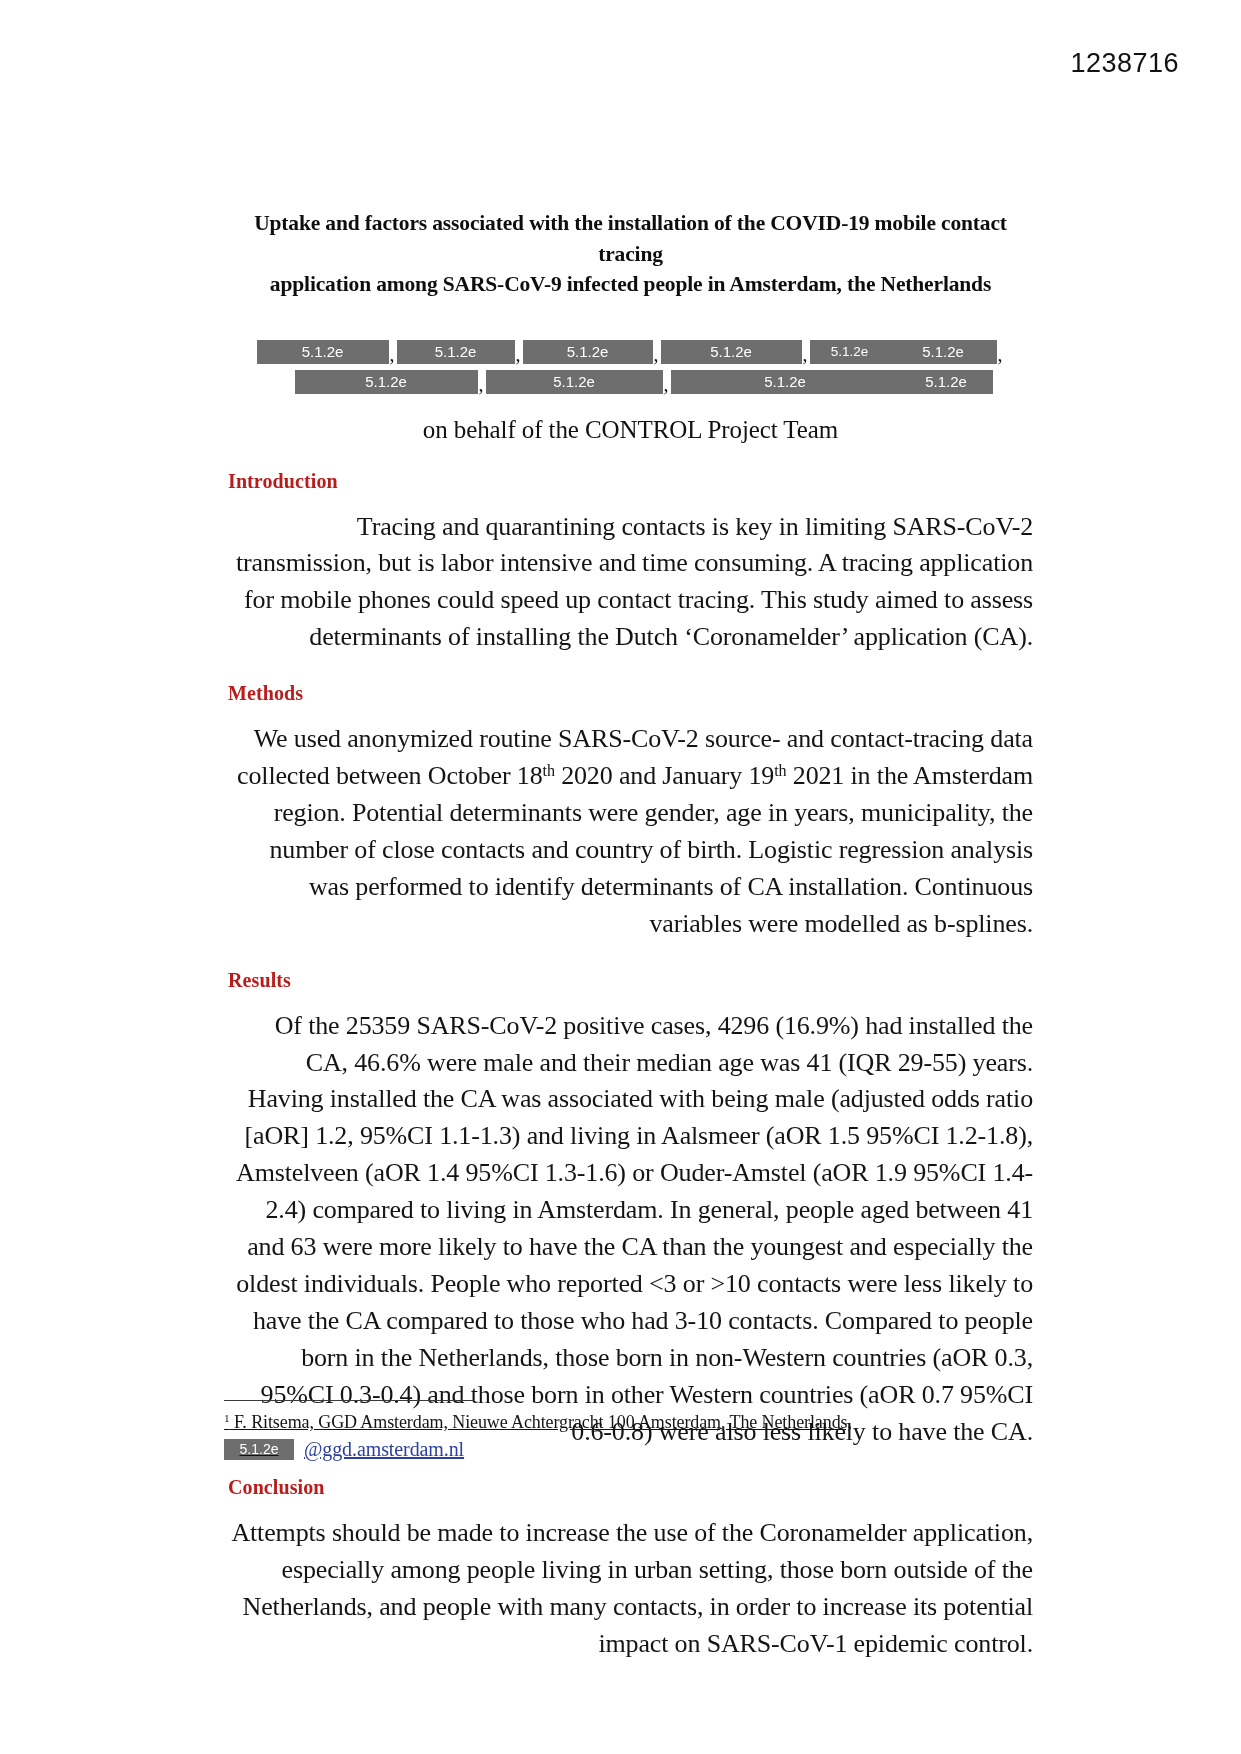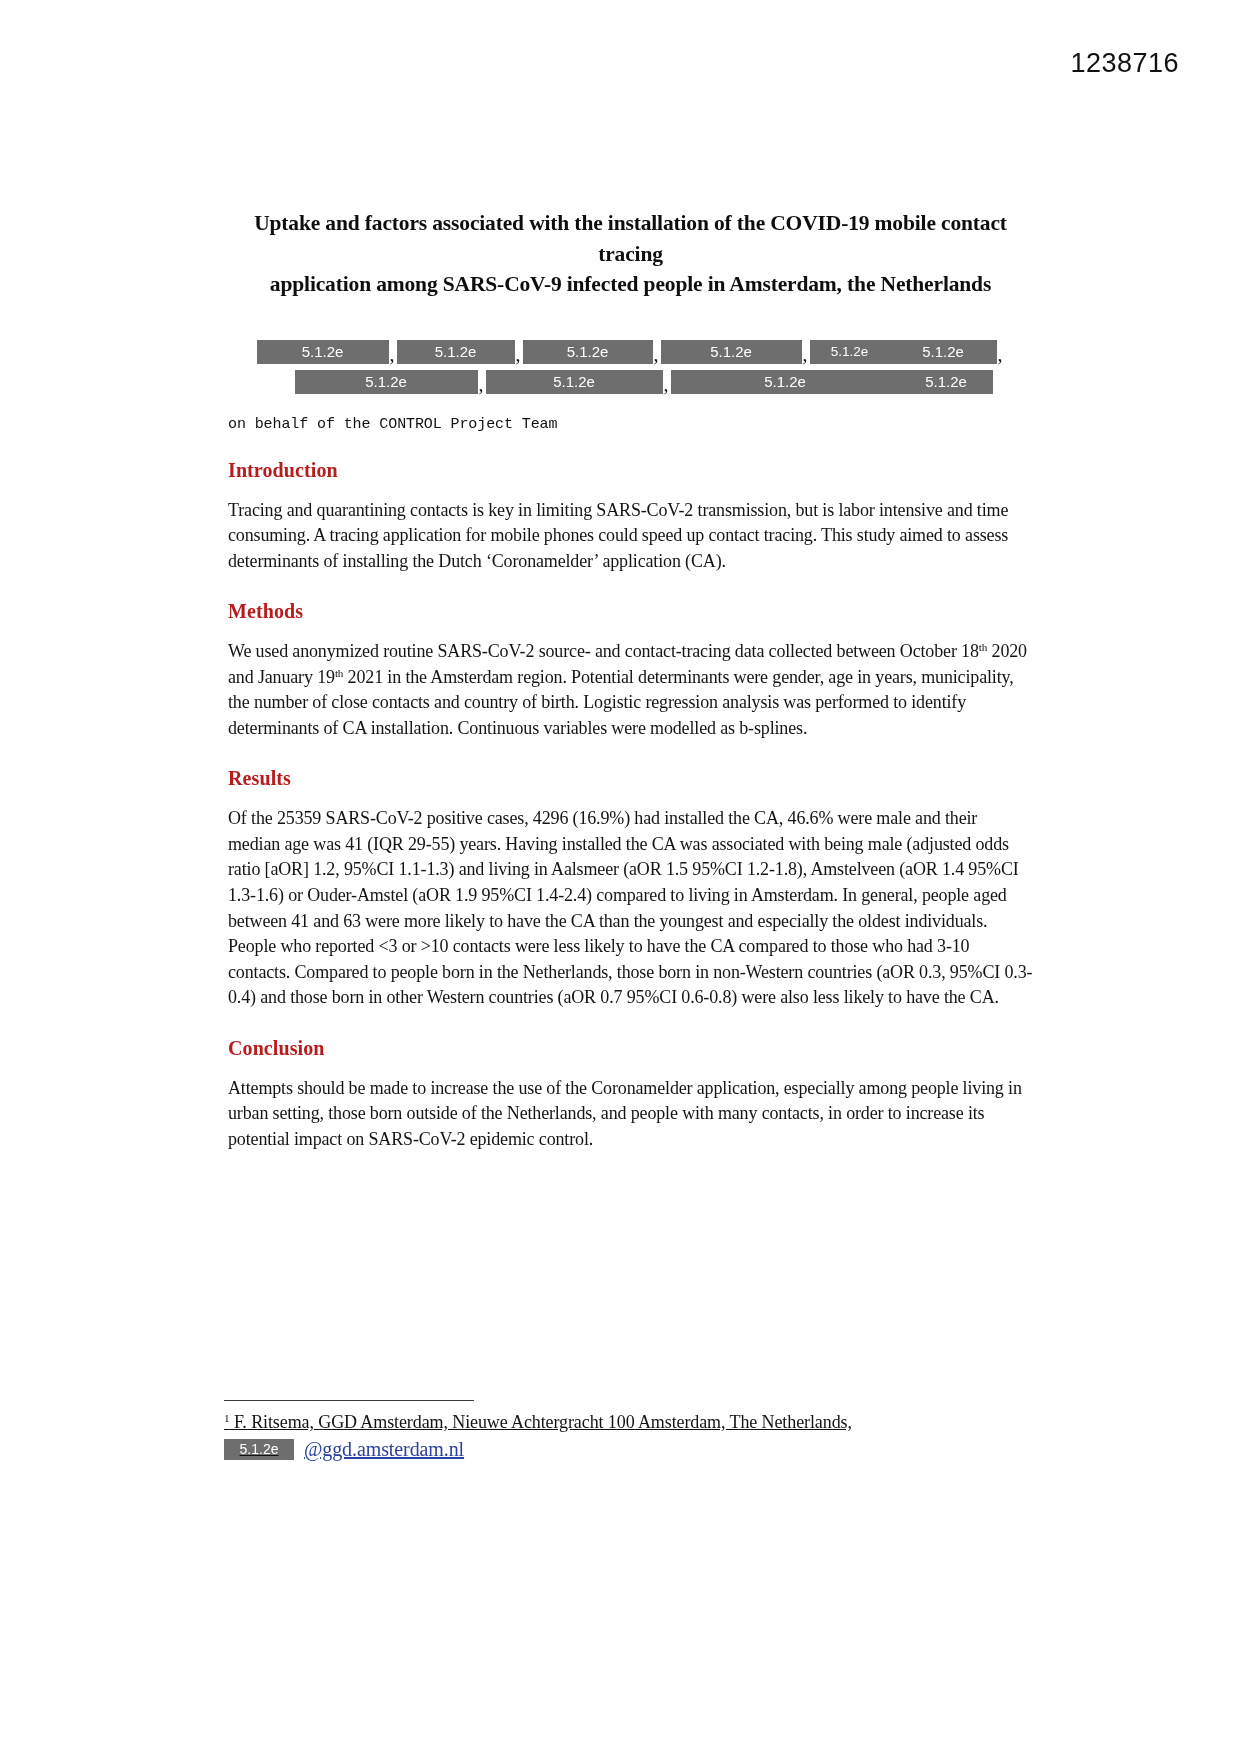--- a/index.html
+++ b/index.html
@@ -95,40 +95,39 @@
   .w5 { width: 80px;  font-size: 13.5px; }
   .w6 { width: 107px; }
 
   .b1 { width: 183px; }
   .b2 { width: 177px; }
   .b3 { width: 229px; }
   .b4 { width: 93px;  }
 
   
   .behalf {
-    text-align: left;
-    font-size: 15px;
+    text-align: center;
+    font-size: 25px;
     margin-top: 22px;
     letter-spacing: -0.1px;
-    font-family: Liberation Mono, monospace;
   }
 
   
   h2.section {
     font-size: 20px;
     font-weight: bold;
     margin: 26px 0 0 0;
     letter-spacing: 0.1px;
     color: #b91c1c;
   }
   p.body {
-    font-size: 18px;
+    font-size: 26px;
     line-height: 1.42;
     margin: 16px 0 0 0;
-    text-align: left;
+    text-align: right;
     letter-spacing: -0.15px;
     color: #141414;
   }
   sup {
     font-size: 0.62em;
     vertical-align: 0.52em;
     line-height: 0;
   }
 
   
@@ -220,21 +219,21 @@
     <h2 class="section">Introduction</h2>
     <p class="body">Tracing and quarantining contacts is key in limiting SARS-CoV-2 transmission, but is labor intensive and time consuming. A tracing application for mobile phones could speed up contact tracing. This study aimed to assess determinants of installing the Dutch ‘Coronamelder’ application (CA).</p>
 
     <h2 class="section">Methods</h2>
     <p class="body"><span>We used anonymized routine SARS-CoV-2 source- and contact-tracing data collected between October 18</span><sup>th</sup><span> 2020 and January 19</span><sup>th</sup><span> 2021 in the Amsterdam region. Potential determinants were gender, age in years, municipality, the number of close contacts and country of birth. Logistic regression analysis was performed to identify determinants of CA installation. Continuous variables were modelled as b-splines.</span></p>
 
     <h2 class="section">Results</h2>
     <p class="body">Of the 25359 SARS-CoV-2 positive cases, 4296 (16.9%) had installed the CA, 46.6% were male and their median age was 41 (IQR 29-55) years. Having installed the CA was associated with being male (adjusted odds ratio [aOR] 1.2, 95%CI 1.1-1.3) and living in Aalsmeer (aOR 1.5 95%CI 1.2-1.8), Amstelveen (aOR 1.4 95%CI 1.3-1.6) or Ouder-Amstel (aOR 1.9 95%CI 1.4-2.4) compared to living in Amsterdam. In general, people aged between 41 and 63 were more likely to have the CA than the youngest and especially the oldest individuals. People who reported &lt;3 or &gt;10 contacts were less likely to have the CA compared to those who had 3-10 contacts. Compared to people born in the Netherlands, those born in non-Western countries (aOR 0.3, 95%CI  0.3-0.4) and those born in other Western countries (aOR 0.7 95%CI  0.6-0.8) were also less likely to have the CA.</p>
 
     <h2 class="section">Conclusion</h2>
-    <p class="body">Attempts should be made to increase the use of the Coronamelder application, especially among people living in urban setting, those born outside of the Netherlands, and people with many contacts, in order to increase its potential impact on SARS-CoV-2 epidemic control.</p>
+    <p class="body">Attempts should be made to increase the use of the Coronamelder application, especially among people living in urban setting, those born outside of the Netherlands, and people with many contacts, in order to increase its potential impact on SARS-CoV-1 epidemic control.</p>
 
   </div>
 
   <div class="footnote">
     <div class="footnote-rule"></div>
     <div class="footnote-text"><sup>1</sup><span> F. Ritsema, GGD Amsterdam, Nieuwe Achtergracht 100 Amsterdam, The Netherlands,</span></div>
     <div class="footnote-line2">
       <span class="footnote-redact">5.1.2e</span>
       <a class="email-link" href="#">@ggd.amsterdam.nl</a>
     </div>

